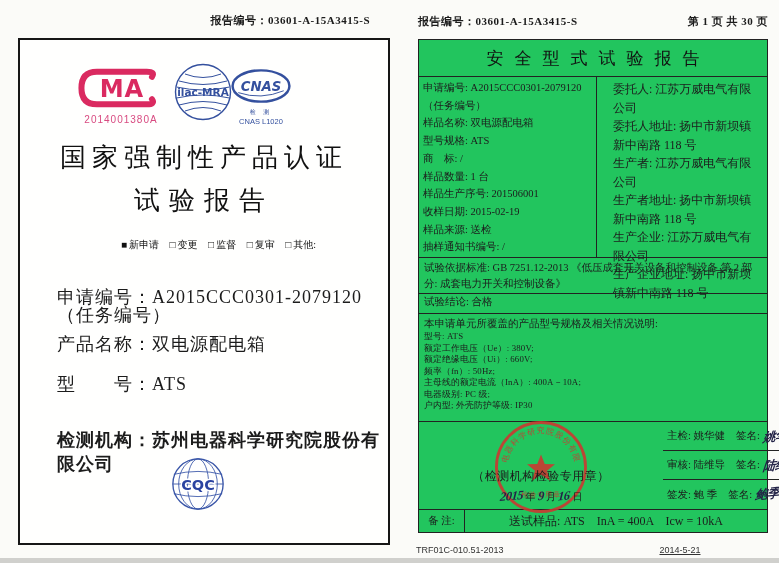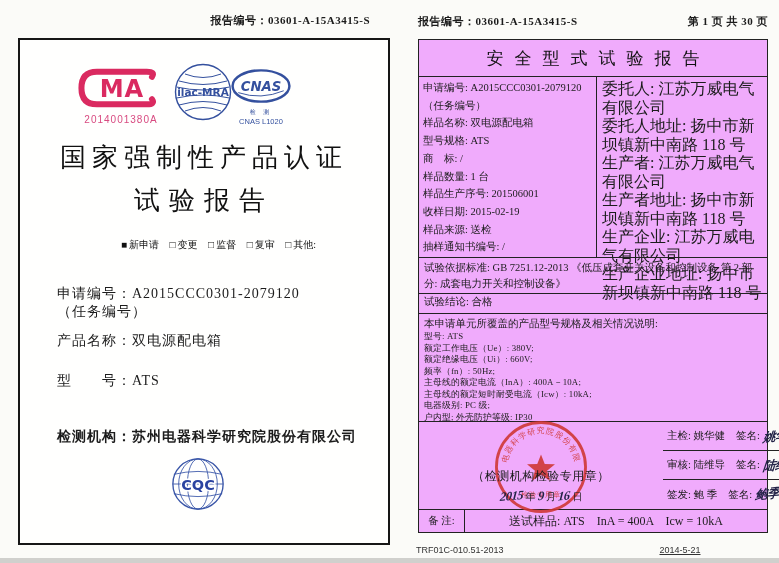--- a/index.html
+++ b/index.html
@@ -19,37 +19,37 @@
   
   .page-left {
     left:18px; top:38px; width:372px; height:507px;
     border:2px solid #161616; background:#fffffe;
   }
   .logo-num { color:#d84a80; font-size:10px; letter-spacing:1px; font-family:"Liberation Sans", sans-serif; }
   .cnas-sub { color:#34509e; font-family:"Liberation Sans", sans-serif; text-align:center; }
   .title-main { width:100%; text-align:center; font-size:26px; letter-spacing:6px; color:#111; }
   .chkrow { width:100%; text-align:center; font-size:10px; color:#111; }
   .chkrow span.cb { margin:0 2px 0 8px; }
-  .lfield { font-size:14px; letter-spacing:1px; }
+  .lfield { font-size:18px; letter-spacing:1px; }
 
   
   .page-right {
     left:418px; top:39px; width:350px; height:494px;
-    border:1.6px solid #222; background:#f0abfc;
+    border:1.6px solid #222; background:#22c55e;
     display:flex; flex-direction:column;
   }
   .r-title {
     height:36px; display:flex; align-items:center; justify-content:center;
     font-size:17px; letter-spacing:11px; text-indent:11px; color:#111;
   }
   .r-info { border-top:1px solid #222; display:flex; height:181px; }
   .r-info-left { width:178px; border-right:1px solid #222; padding:2px 4px; }
   .r-info-left div { font-size:10.5px; line-height:17.7px; white-space:nowrap; }
   .r-info-right { flex:1; padding:3px 5px; }
-  .r-info-right div { font-size:16px; line-height:18.5px; }
+  .r-info-right div { font-size:12px; line-height:18.5px;margin-left:11px; }
   .r-standard { border-top:1px solid #222; height:36px; padding:2px 5px; font-size:10.5px; line-height:16px; }
   .r-conclusion { border-top:1px solid #222; height:20px; padding:1px 5px; font-size:10.5px; }
   .r-coverage { border-top:1px solid #222; height:108px; padding:2px 5px; }
   .r-coverage .cov-title { font-size:10.5px; line-height:15px; }
   .r-coverage .cov-line { font-size:8.8px; line-height:11.5px; letter-spacing:.2px; }
   .r-sign {
     border-top:1px solid #222; height:88px;
     display:grid; grid-template-columns:244px 1fr; grid-template-rows:1fr 1fr 1fr;
   }
   .sig-cell {
@@ -175,21 +175,20 @@
 
   <div class="r-conclusion">试验结论: 合格</div>
 
   <div class="r-coverage">
     <div class="cov-title">本申请单元所覆盖的产品型号规格及相关情况说明:</div>
     <div class="cov-line">型号: ATS</div>
     <div class="cov-line">额定工作电压（Ue）: 380V;</div>
     <div class="cov-line">额定绝缘电压（Ui）: 660V;</div>
     <div class="cov-line">频率（fn）: 50Hz;</div>
     <div class="cov-line">主母线的额定电流（InA）: 400A－10A;</div>
-    <div class="cov-line">主母线的额定短时耐受电流（Icw）: 10kA;</div>
     <div class="cov-line">电器级别: PC 级;</div>
     <div class="cov-line">户内型;  外壳防护等级: IP30</div>
   </div>
 
   <div class="r-sign">
     <div class="sig-cell">
       <span>主检: 姚华健</span>
       <span style="margin-left:8px">签名:</span>
       <span class="hand">姚华健</span>
 

